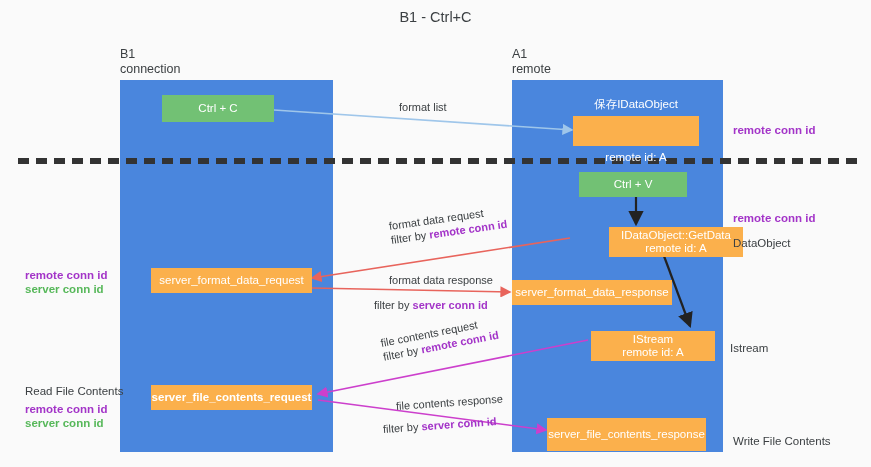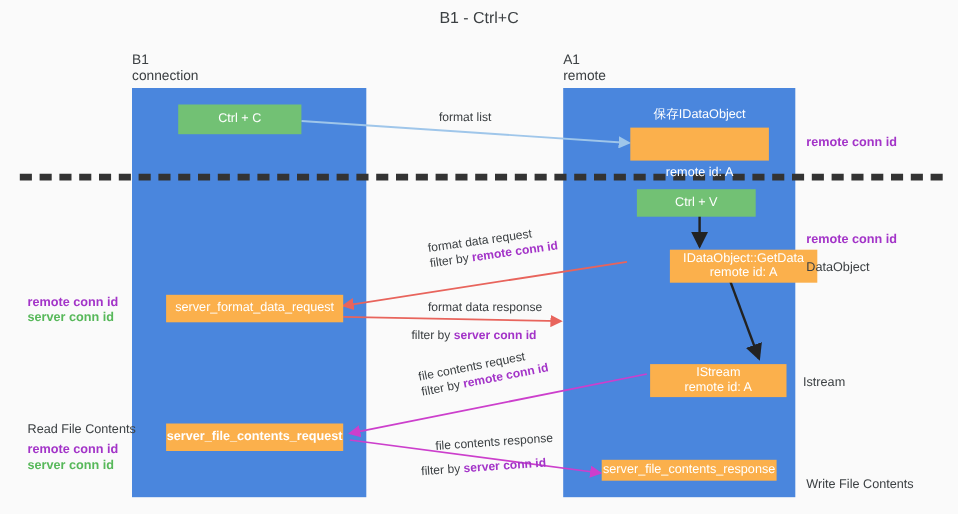--- a/index.html
+++ b/index.html
@@ -119,27 +119,30 @@
 
   <div class="abs node green" style="left:579px;top:172px;width:108px;height:25px;">
     <span>Ctrl + V</span>
   </div>
 
   <div class="abs node orange" style="left:569px;top:227px;width:134px;height:30px;flex-direction:column;margin-left:40px;">
     <span>IDataObject::GetData</span>
     <span>remote id: A</span>
   </div>
 
+  <div class="abs node orange" style="left:512px;top:280px;width:160px;height:25px;">
+    <span>server_format_data_response</span>
+  </div>
 
   <div class="abs node orange" style="left:591px;top:331px;width:124px;height:30px;flex-direction:column;">
     <span>IStream</span>
     <span>remote id: A</span>
   </div>
 
-  <div class="abs node orange" style="left:547px;top:418px;width:159px;height:19px;">
+  <div class="abs node orange" style="left:547px;top:418px;width:159px;height:33px;">
     <span>server_file_contents_response</span>
   </div>
 
   <div class="abs elabel" style="left:399px;top:100px;">
     <span>format list</span>
   </div>
 
   <div class="abs elabel" style="left:390px;top:219px;transform:rotate(-8deg);">
     <div>format data request</div>
     <div>

